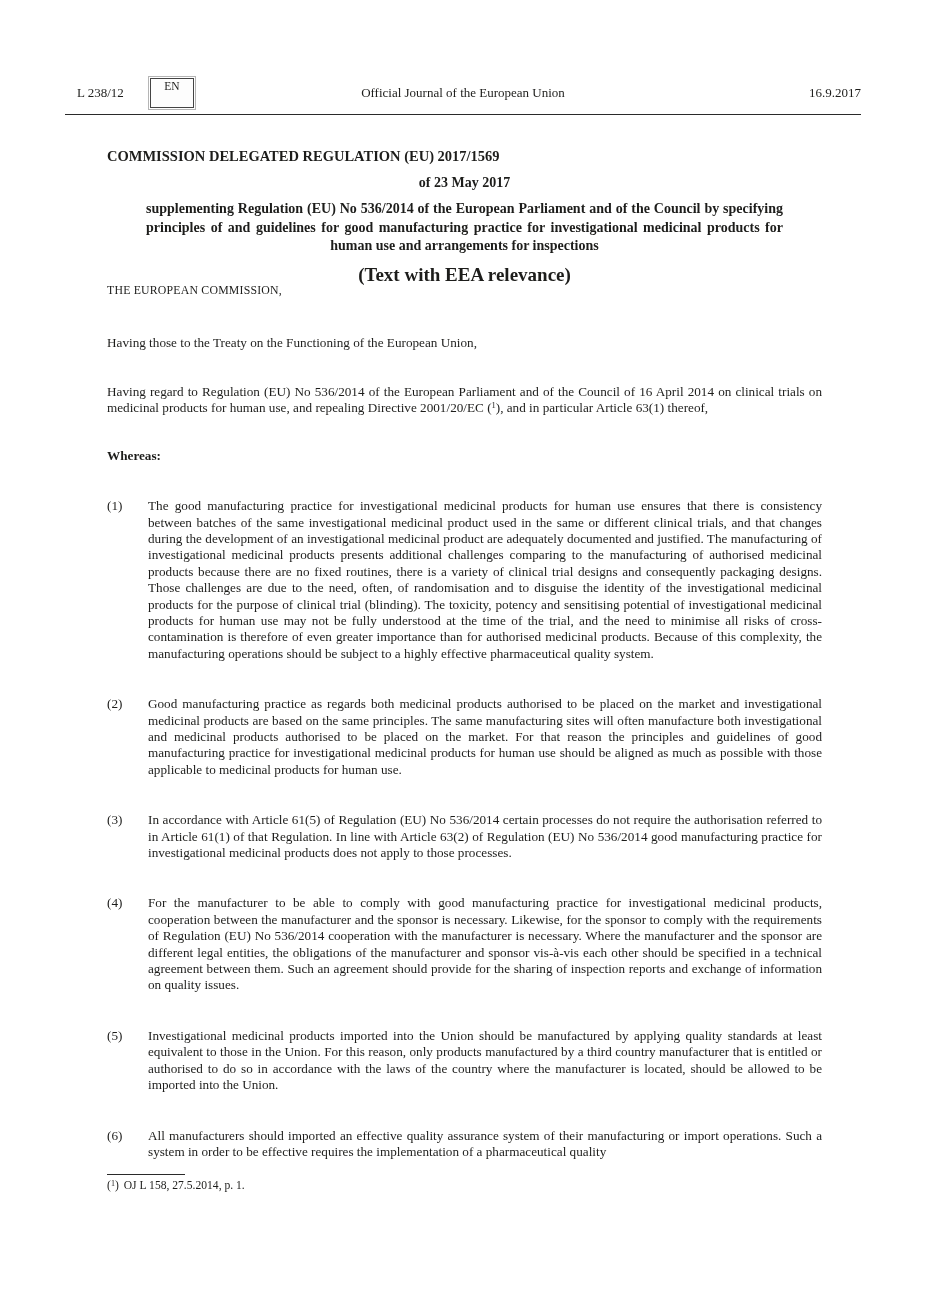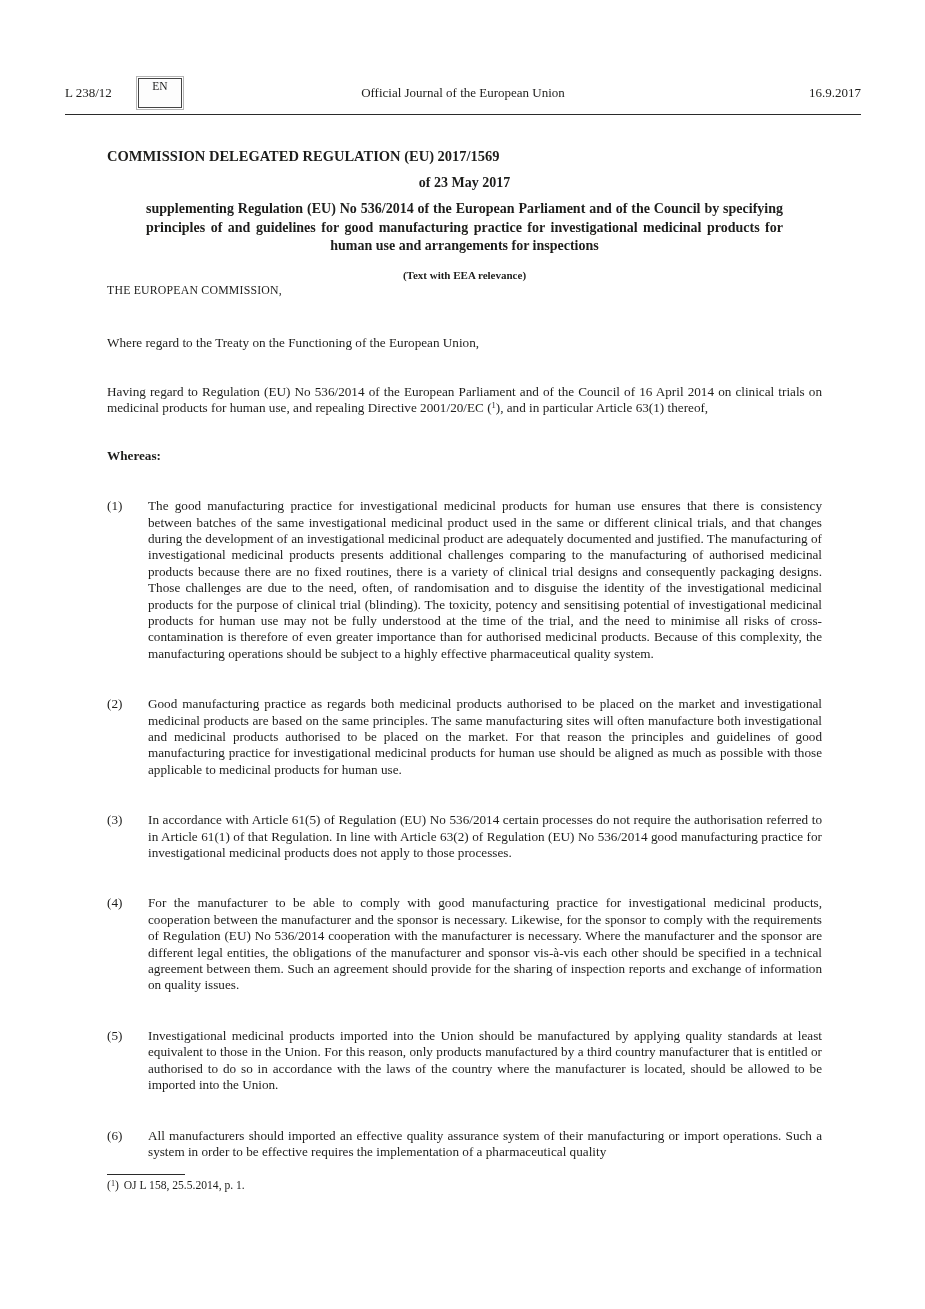--- a/index.html
+++ b/index.html
@@ -18,21 +18,21 @@
   }
   
   .oj-header {
     margin: 78px 64px 0 65px;
     display: grid;
     grid-template-columns: 1fr auto 1fr;
     align-items: baseline;
     font-size: 13px;
     line-height: 16px;
   }
-  .h-left { display: flex; align-items: center; gap: 22px; }
+  .h-left { display: flex; align-items: center; gap: 22px; margin-left: 12px; }
   .h-center { text-align: center; white-space: nowrap; }
   .h-right { text-align: right; }
   .en-box {
     display: inline-block;
     min-width: 38px;
     text-align: center;
     font-size: 11.5px;
     line-height: 13px;
     padding: 1px 2px 14px 2px;
     border: 1px solid #444;
@@ -69,21 +69,21 @@
   .doc-subtitle {
     margin: 9px 39px 0 39px;
     font-size: 14px;
     line-height: 18.5px;
     font-weight: bold;
     text-align: justify;
     text-align-last: center;
   }
   .doc-relevance {
     margin-top: 11px;
-    font-size: 11px;
+    font-size: 19px;
     line-height: 16px;
     font-weight: bold;
     text-align: center;
   }
   .opening {
     margin-top: 27px;
     font-size: 11.8px;
     line-height: 14px;
     letter-spacing: 0.2px;
   }
@@ -149,21 +149,21 @@
 
   <main class="content">
 
     <h1 class="doc-title">COMMISSION DELEGATED REGULATION (EU) 2017/1569</h1>
     <div class="doc-dateline">of 23 May 2017</div>
     <div class="doc-subtitle">supplementing Regulation (EU) No 536/2014 of the European Parliament and of the Council by specifying principles of and guidelines for good manufacturing practice for investigational medicinal products for human use and arrangements for inspections</div>
     <div class="doc-relevance">(Text with EEA relevance)</div>
 
     <p class="para opening">THE EUROPEAN COMMISSION,</p>
 
-    <p class="para citation-1">Where regard to the Treaty on the Functioning of the European Union,</p>
+    <p class="para citation-1">Having those to the Treaty on the Functioning of the European Union,</p>
 
     <p class="para citation-2"><span>Having regard to Regulation (EU) No 536/2014 of the European Parliament and of the Council of 16 April 2014 on clinical trials on medicinal products for human use, and repealing Directive 2001/20/EC (</span><sup class="fnref">1</sup><span>), and in particular Article 63(1) thereof,</span></p>
 
     <p class="para whereas">Whereas:</p>
 
     <div class="recital">
       <span class="rnum">(1)</span>
       <p class="rtext">The good manufacturing practice for investigational medicinal products for human use ensures that there is consistency between batches of the same investigational medicinal product used in the same or different clinical trials, and that changes during the development of an investigational medicinal product are adequately documented and justified. The manufacturing of investigational medicinal products presents additional challenges comparing to the manufacturing of authorised medicinal products because there are no fixed routines, there is a variety of clinical trial designs and consequently packaging designs. Those challenges are due to the need, often, of randomisation and to disguise the identity of the investigational medicinal products for the purpose of clinical trial (blinding). The toxicity, potency and sensitising potential of investigational medicinal products for human use may not be fully understood at the time of the trial, and the need to minimise all risks of cross-contamination is therefore of even greater importance than for authorised medicinal products. Because of this complexity, the manufacturing operations should be subject to a highly effective pharmaceutical quality system.</p>
     </div>
 
@@ -187,17 +187,17 @@
       <p class="rtext">Investigational medicinal products imported into the Union should be manufactured by applying quality standards at least equivalent to those in the Union. For this reason, only products manufactured by a third country manufacturer that is entitled or authorised to do so in accordance with the laws of the country where the manufacturer is located, should be allowed to be imported into the Union.</p>
     </div>
 
     <div class="recital">
       <span class="rnum">(6)</span>
       <p class="rtext">All manufacturers should imported an effective quality assurance system of their manufacturing or import operations. Such a system in order to be effective requires the implementation of a pharmaceutical quality</p>
     </div>
 
     <footer class="footnote-block">
       <hr class="fn-rule">
-      <p class="footnote"><span><span>(</span><sup>1</sup><span>)</span></span><span class="fn-text">OJ L 158, 25.5.2014, p. 1.</span></p>
+      <p class="footnote"><span><span>(</span><sup>1</sup><span>)</span></span><span class="fn-text">OJ L 158, 27.5.2014, p. 1.</span></p>
     </footer>
 
   </main>
 </div>
 
 </body></html>

